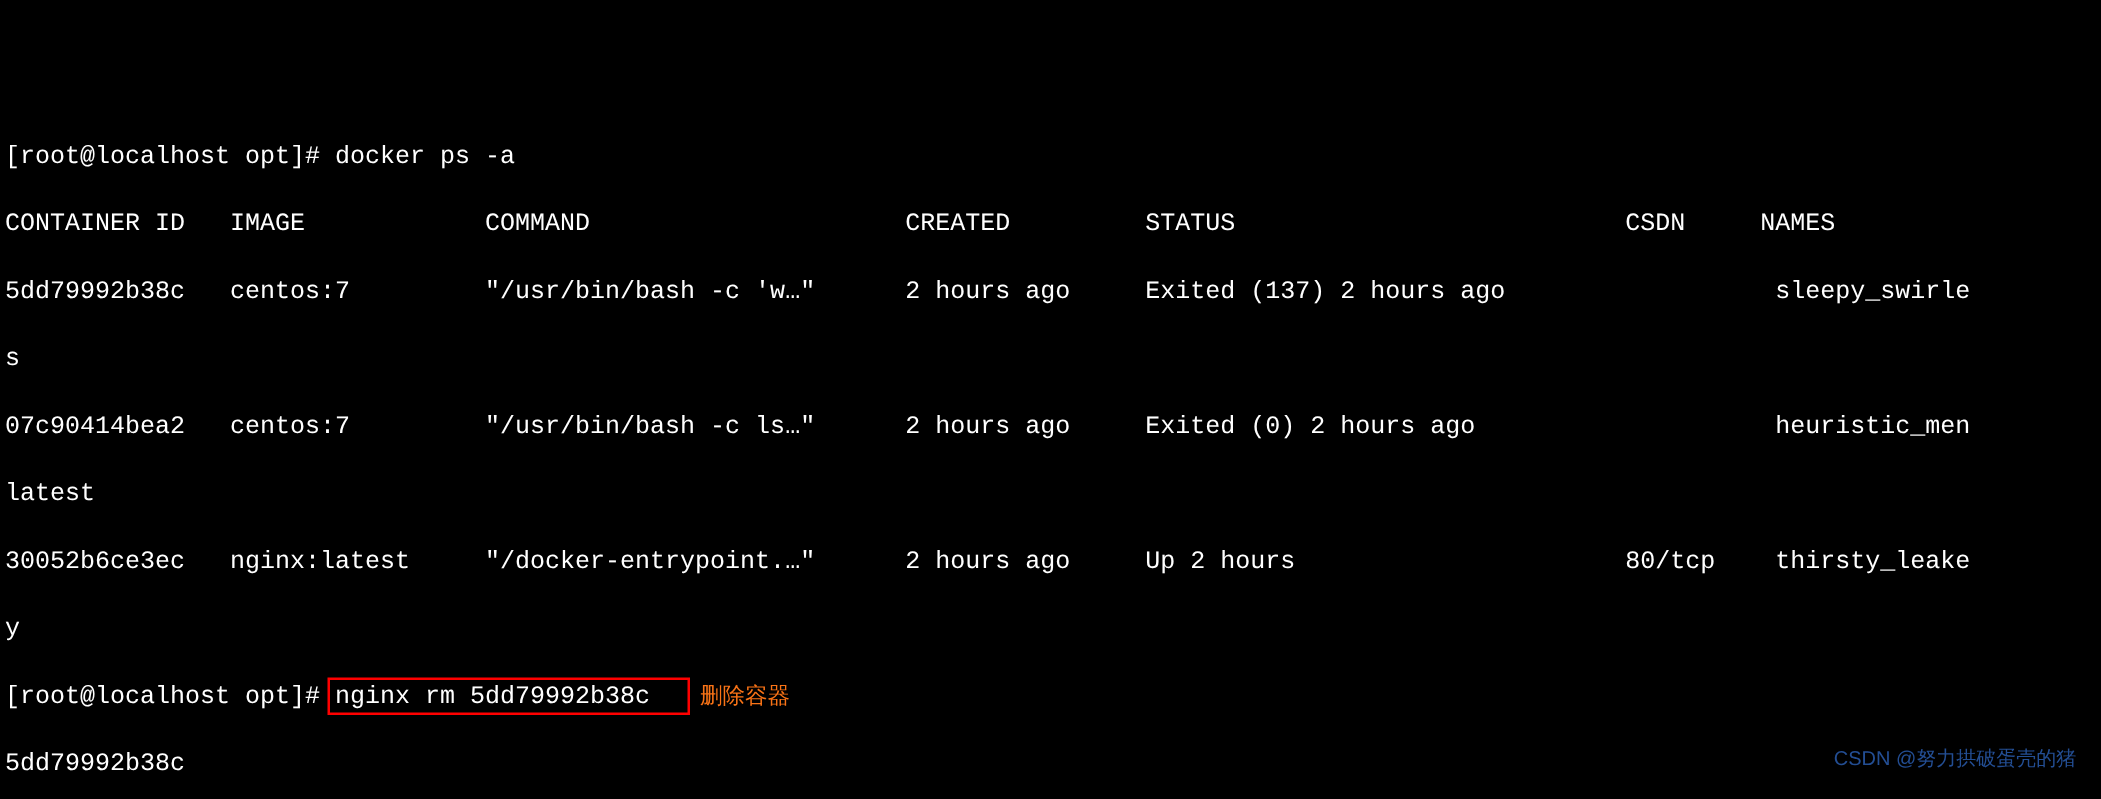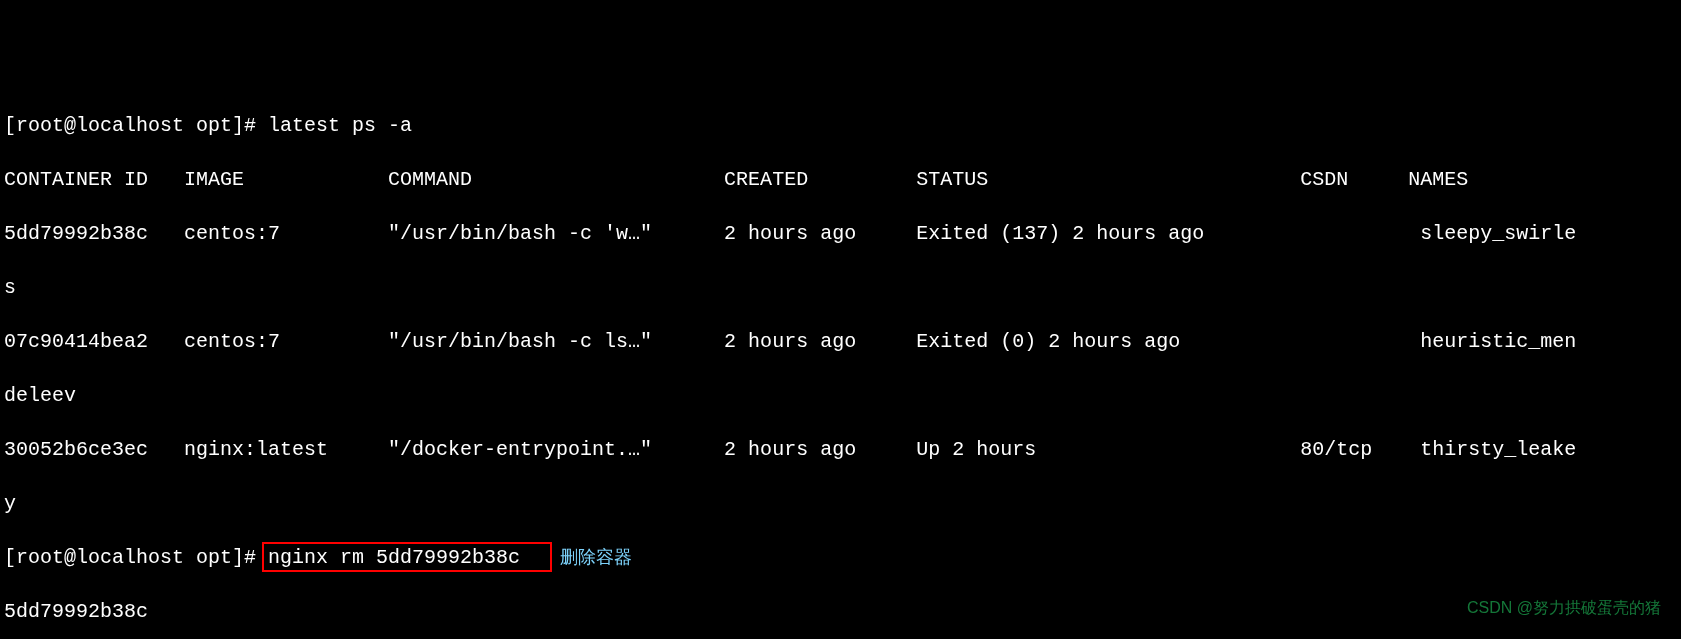--- a/index.html
+++ b/index.html
@@ -18,31 +18,31 @@
       height: 639px;
       overflow: hidden;
       position: relative;
       white-space: pre;
     }
     .line {
       display: block;
       white-space: pre;
     }
     .annotation {
-      color: #7dd3fc;
+      color: #f97316;
       display: inline-block;
       margin-left: 40px;
       font-family: 'Microsoft YaHei', 'SimSun', sans-serif;
       font-size: 18px;
     }
     .watermark {
       position: absolute;
       bottom: 20px;
       right: 20px;
-      color: #22c55e;
+      color: #3b82f6;
       font-family: 'Microsoft YaHei', sans-serif;
       font-size: 16px;
       opacity: 0.6;
     }
     .relbox {
       position: relative;
       display: inline-block;
     }
     .box-overlay {
       position: absolute;
@@ -51,26 +51,26 @@
       left: -6px;
       height: 30px;
       pointer-events: none;
     }
   </style>
 </head>
 <body>
 
 
 
-<div class="line"><span>[root@localhost opt]# </span><span>latest ps -a</span></div>
+<div class="line"><span>[root@localhost opt]# </span><span>docker ps -a</span></div>
 <div class="line" id="hdr1">CONTAINER ID   IMAGE            COMMAND                     CREATED         STATUS                          CSDN     NAMES</div>
 <div class="line" id="t1r1">5dd79992b38c   centos:7         "/usr/bin/bash -c 'w…"      2 hours ago     Exited (137) 2 hours ago                  sleepy_swirle</div>
 <div class="line">s</div>
 <div class="line" id="t1r2">07c90414bea2   centos:7         "/usr/bin/bash -c ls…"      2 hours ago     Exited (0) 2 hours ago                    heuristic_men</div>
-<div class="line">deleev</div>
+<div class="line">latest</div>
 <div class="line" id="t1r3">30052b6ce3ec   nginx:latest     "/docker-entrypoint.…"      2 hours ago     Up 2 hours                      80/tcp    thirsty_leake</div>
 <div class="line">y</div>
 <div class="line"><span>[root@localhost opt]# </span><span class="relbox"><span>nginx rm 5dd79992b38c</span><span class="box-overlay" style="width:290px"></span></span><span class="annotation">删除容器</span></div>
 <div class="line">5dd79992b38c</div>
 
 
 
 
 
 

